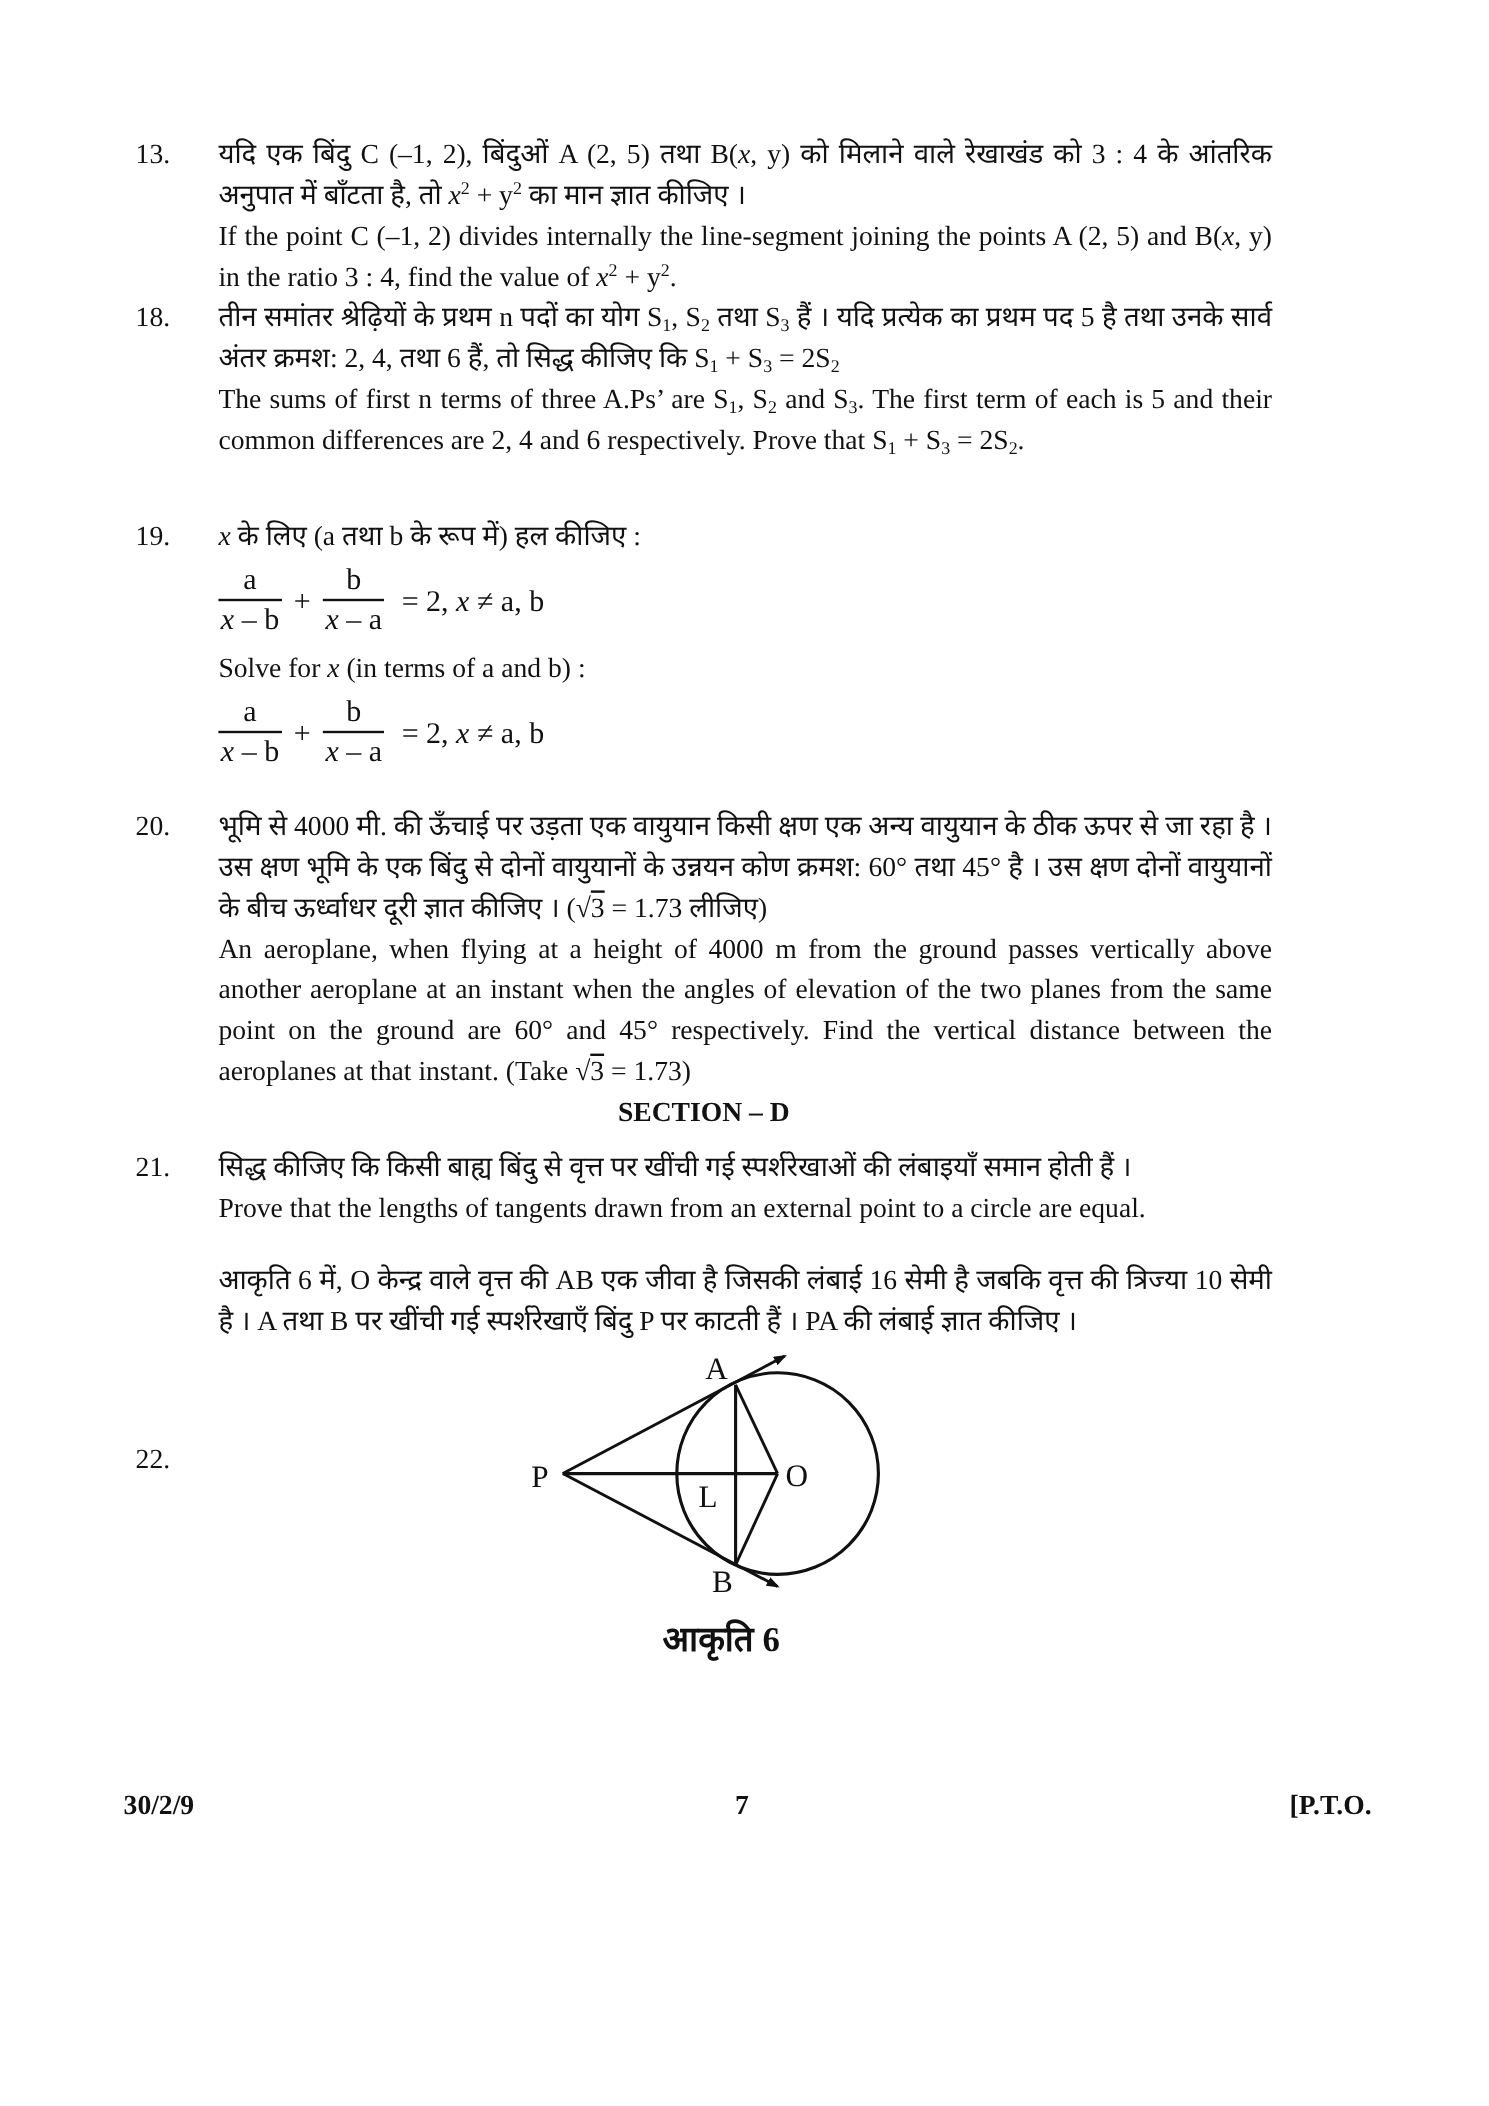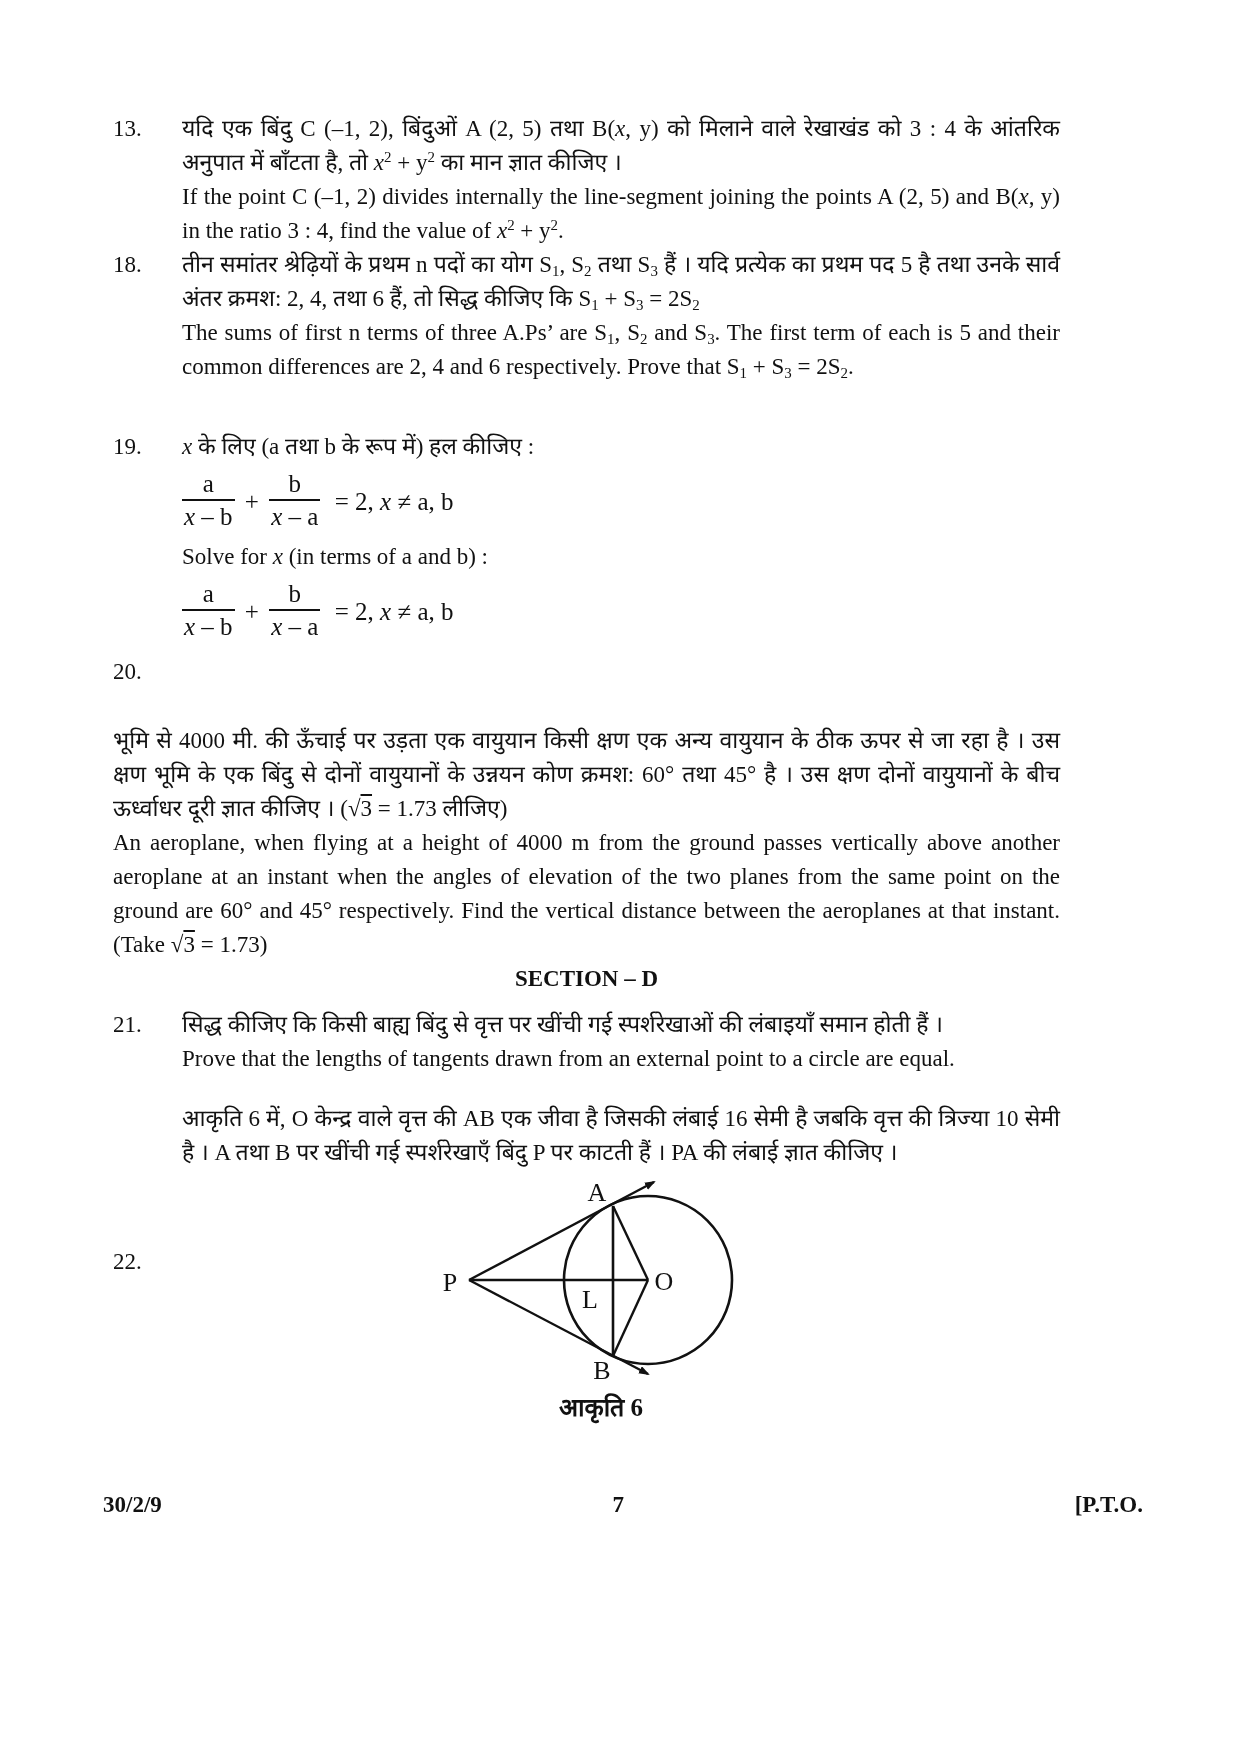--- a/index.html
+++ b/index.html
@@ -22,39 +22,39 @@
   }
   .question{display:flex;}
   .qnum{flex:0 0 69px;}
   .qbody{flex:1 1 auto; min-width:0;}
   .qbody p{margin:0; text-align:justify;}
   sup{font-size:65%; line-height:0; vertical-align:baseline; position:relative; top:-0.55em;}
   sub{font-size:65%; line-height:0; vertical-align:baseline; position:relative; top:0.28em;}
   .ovl{text-decoration:overline;}
   .q18{justify-content:center;}
   .q19{margin-top:46px;}
-  .q20{margin-top:5px;flex-direction:column;}
+  .q20{margin-top:22px;}
   .q21{margin-top:12px;justify-content:center;}
   .q22{margin-top:26px;align-items:center;}
   .formula{
     margin:6px 0 7px 0;
     font-size:25px;
     line-height:normal;
   }
   .frac{display:inline-block; vertical-align:middle; text-align:center; line-height:1.12; padding-bottom:2px;}
   .frac .num{display:block; padding:0 12px 1px; border-bottom:2px solid #111;}
   .frac .den{display:block; padding:2px 2px 0;}
   .formula .op{display:inline-block; vertical-align:middle; margin:0 4px;}
   .formula .rhs{display:inline-block; vertical-align:middle; margin-left:8px;}
   .section-head{ text-align:center; font-weight:bold; margin:18px 0 0 0;}
   .section-head.en{margin-top:0;}
   .note p{margin:0;}
   .figure-wrap{ width:470px; margin:2px auto 0 auto; text-align:center;}
   .figure-wrap svg{display:block;}
-  .fig-caption{ font-weight:bold; font-size:25px; line-height:28px; margin-top:8px; margin-right:40px;}
+  .fig-caption{ font-weight:bold; font-size:29px; line-height:28px; margin-top:19px; margin-right:40px;}
   .footer{
     position:absolute; left:103px; right:98px; top:1492px;
     display:flex; justify-content:space-between; align-items:baseline;
     font-weight:bold; font-size:23px;
   }
 </style>
 </head>
 <body>
 
 <div class="page">

